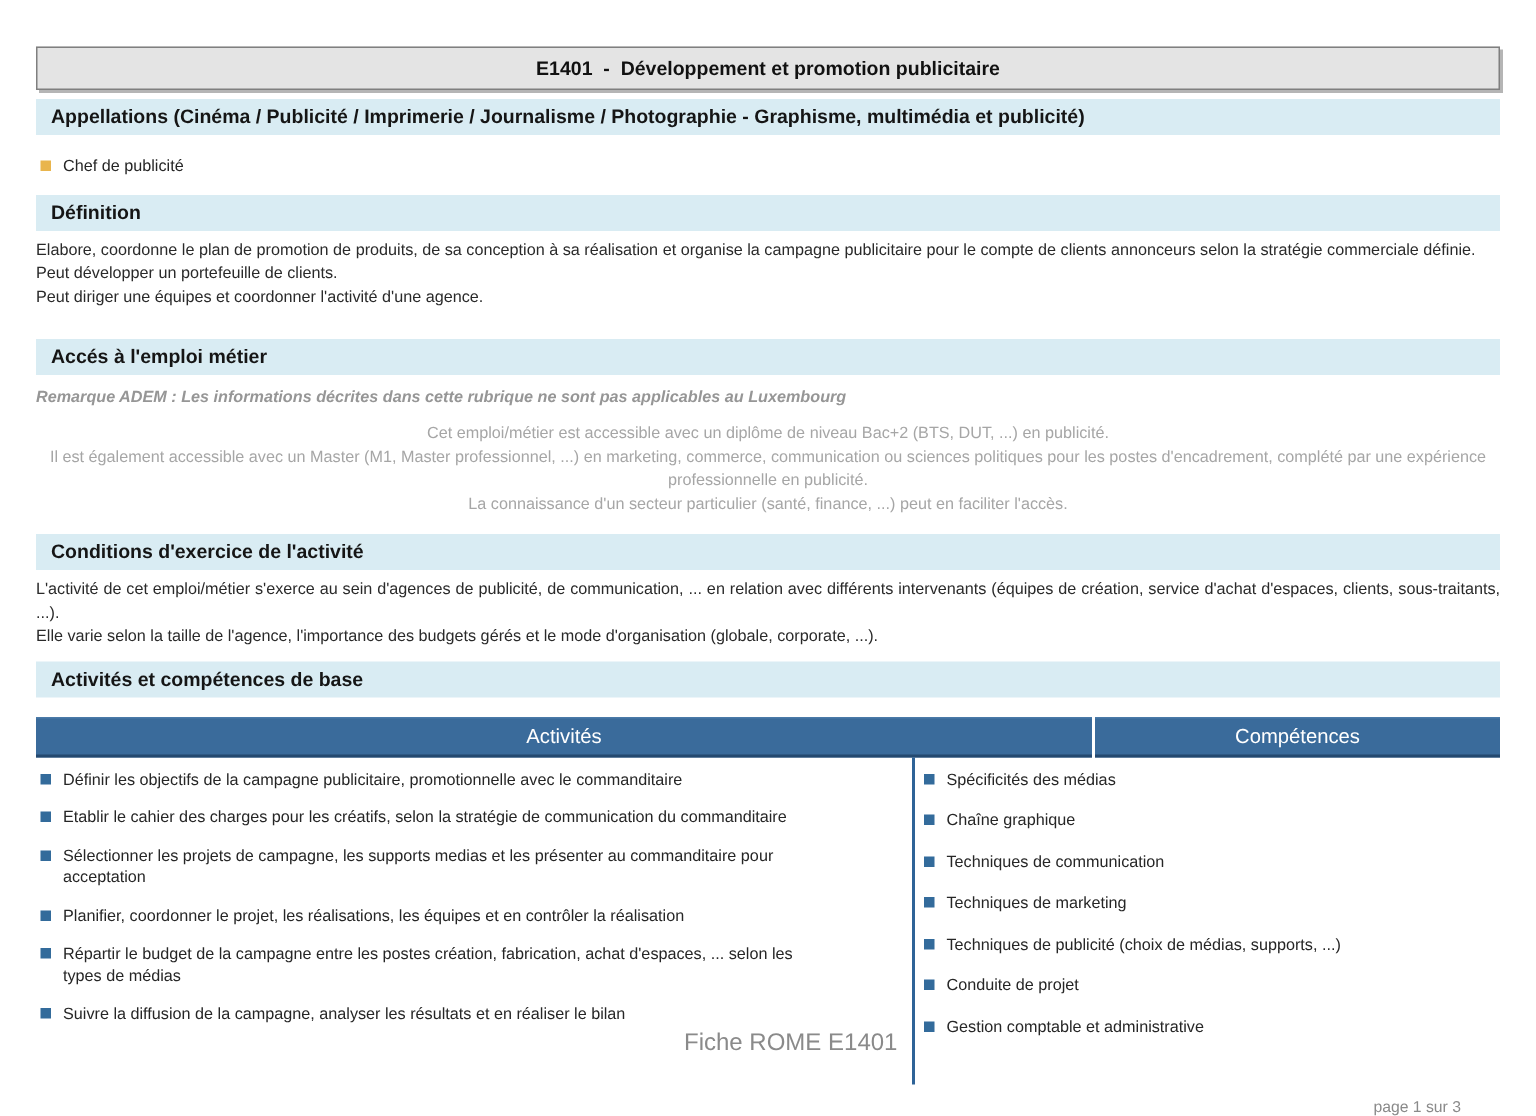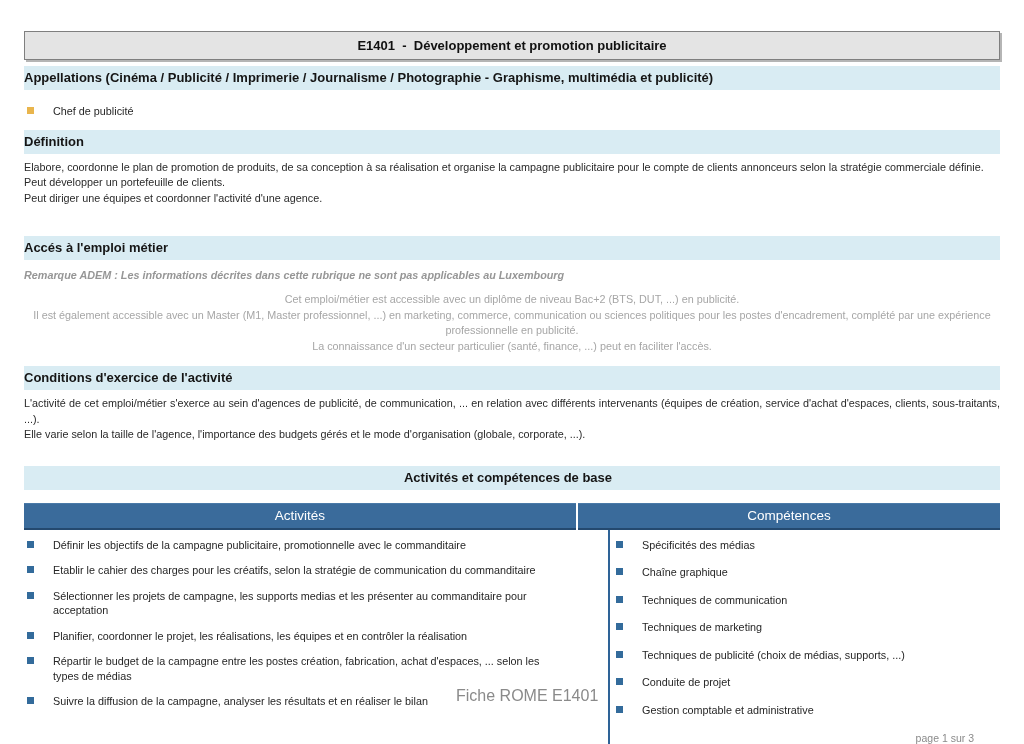--- a/index.html
+++ b/index.html
@@ -21,29 +21,29 @@
   .title-box{
     margin:31px 24px 0 24px;height:27px;
     background:var(--title-box-bg);
     border:1px solid #7f7f7f;box-shadow:2px 2px 0 #b5b5b5;
     display:flex;align-items:center;justify-content:center;
     font-weight:bold;font-size:13px;color:#111;
   }
   .section-bar{
     margin:0 24px;background:var(--section-bg);
     font-weight:bold;font-size:13px;color:#151515;
-    padding:4px 8px 5px 0;
+    padding:4px 8px 5px 10px;
   }
   .m-appel{margin-top:6px;}
   .m-def{margin-top:11px;}
-  .m-acces{margin-top:30px;}
+  .m-acces{margin-top:20px;}
   .m-cond{margin-top:12px;}
-  .m-activ{margin-top:23px;text-align:center;}
+  .m-activ{margin-top:8px;}
   .bullet-item{
-    display:flex;align-items:flex-start;gap:19px;
+    display:flex;align-items:flex-start;gap:8px;
     font-size:10.8px;line-height:14.5px;color:#262626;
   }
   .sq{width:7px;height:7px;flex:none;margin-top:3px;}
   .sq-orange{background:var(--bullet-orange);}
   .sq-blue{background:var(--bullet-blue);}
   .appellations-list{margin:14px 24px 0 27px;}
   .para{margin:6px 24px 0 24px;font-size:10.8px;line-height:15.5px;color:#2a2a2a;}
   .para .jline{text-align:justify;}
   .remark{
     margin:8px 24px 0 24px;font-size:10.8px;line-height:14px;
@@ -52,21 +52,21 @@
   .para-gray{margin:10px 24px 0 24px;font-size:10.8px;line-height:15.5px;color:var(--muted);text-align:center;}
   
   .ac-table{margin:13px 24px 0 24px;}
   .ac-header{display:flex;gap:2px;}
   .ac-hcell{
     background:var(--table-header-bg);color:#fff;text-align:center;
     font-size:13.5px;padding:4px 0 5px 0;
     border-bottom:2px solid var(--table-header-border);
     border-top:1px solid #4a7aa8;
   }
-  .ac-hcell.left{width:552px;}
+  .ac-hcell.left{width:704px;}
   .ac-hcell.right{flex:1;}
   .ac-body{display:flex;min-height:218px;}
   .ac-col-left{width:584px;box-sizing:border-box;padding:8px 56px 0 3px;}
   .ac-divider{width:2px;background:var(--divider-blue);}
   .ac-col-right{flex:1;box-sizing:border-box;padding:8px 10px 0 6px;}
   .ac-col-left .bullet-item{margin-bottom:11px;}
   .ac-col-right .bullet-item{margin-bottom:13px;}
   .footer-center{
     position:absolute;top:687px;left:456px;
     font-size:16px;color:#8a8a8a;

